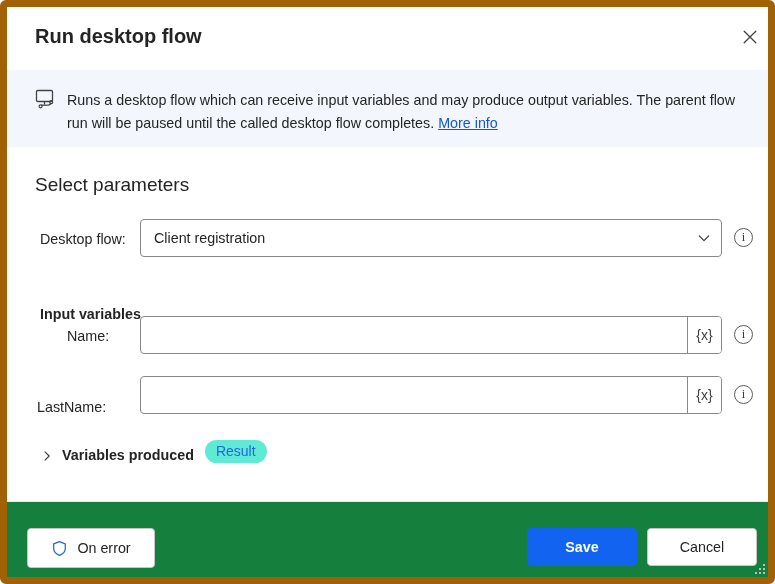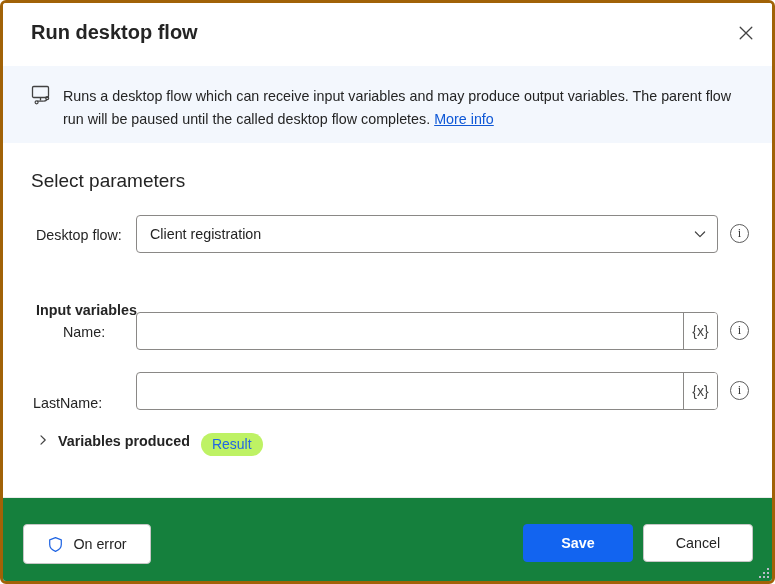--- a/index.html
+++ b/index.html
@@ -10,21 +10,21 @@
   body {
     font-family: "Liberation Sans", sans-serif;
     -webkit-font-smoothing: antialiased;
   }
   #dialog {
     position: relative;
     width: 775px;
     height: 584px;
     box-sizing: border-box;
     background: #ffffff;
-    border: 3px solid #a16207;
+    border: 7px solid #a16207;
     border-radius: 6px;
     overflow: hidden;
   }
 
   
   .titlebar {
     position: absolute;
     left: 0; top: 0;
     width: 775px;
     height: 62px;
@@ -205,42 +205,42 @@
     box-sizing: border-box;
     line-height: 1;
   }
 
   
   .varsrow {
     position: absolute;
     left: 33px;
     top: 290px;
     display: flex;
-    align-items: flex-start;
+    align-items: flex-end;
     height: 26px;
   }
   .chev-right {
     width: 14px;
     height: 14px;
     color: #424242;
     margin-right: 8px;
     display: flex;
     align-items: center;
     justify-content: center;
     cursor: pointer;
   }
   .vars-label {
     font-size: 14.3px;
     font-weight: 600;
     color: #242424;
     cursor: pointer;
   }
   .pill {
     margin-left: 11px;
-    background: #bef264;
+    background: #5eead4;
     color: #2266e3;
     font-size: 14px;
     border-radius: 12px;
     padding: 3px 11px 4px 11px;
     cursor: pointer;
   }
 
   
   .footer {
     position: absolute;

